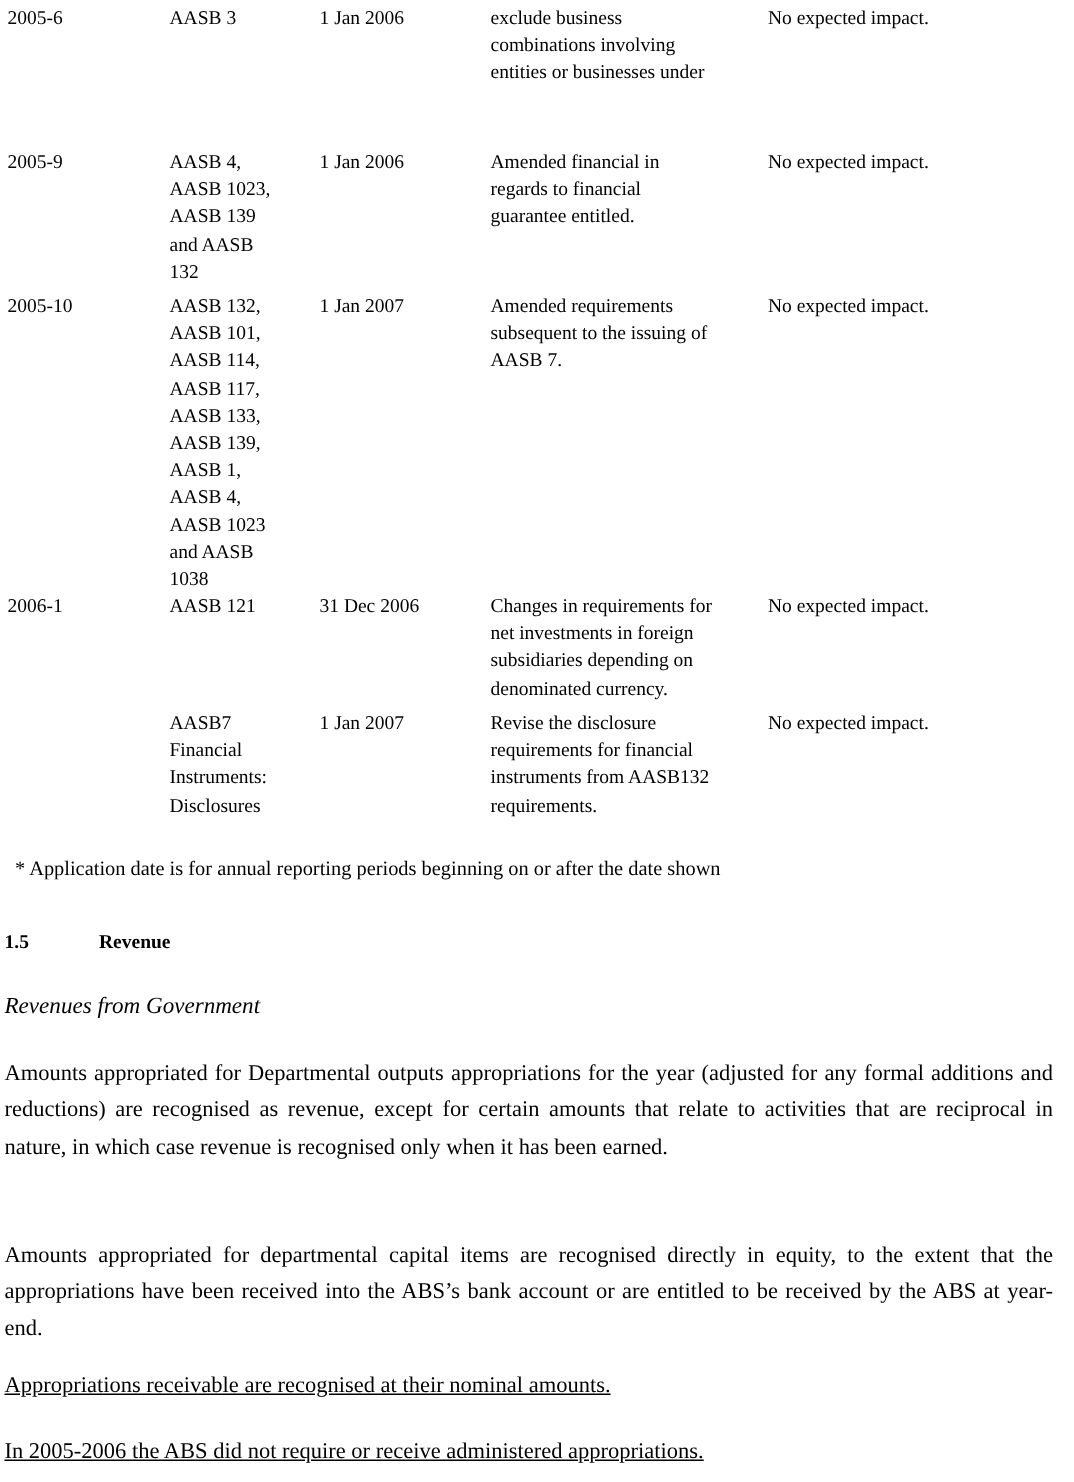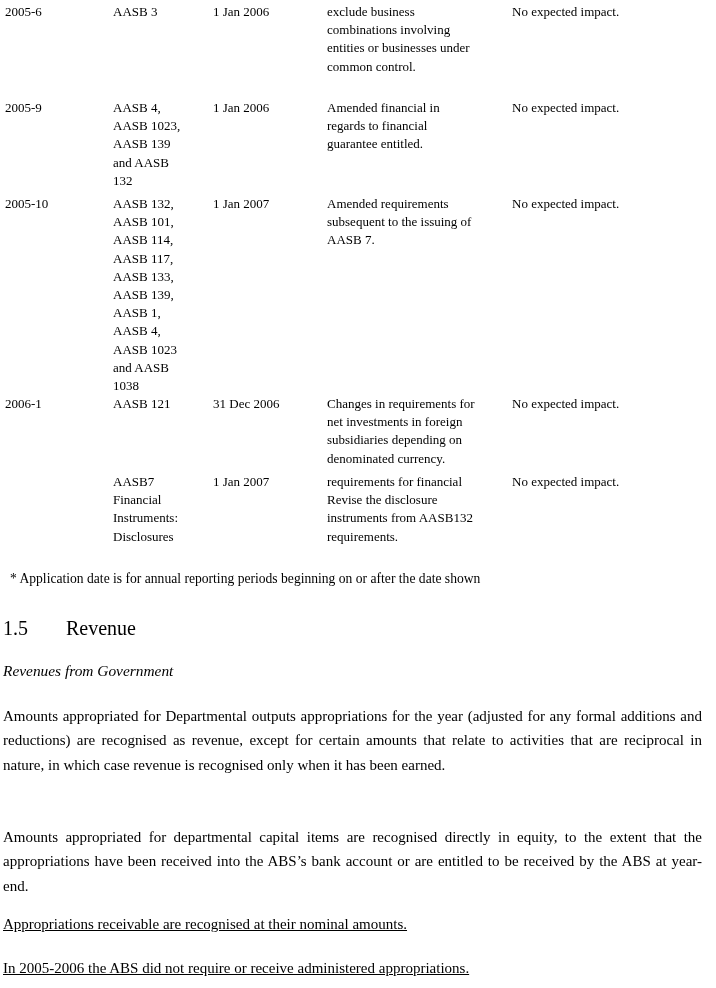--- a/index.html
+++ b/index.html
@@ -51,22 +51,22 @@
     font-size: 13.6px;
     line-height: 18px;
   }
 
   
   .section-heading {
     position: absolute;
     left: 3px;
     top: 618px;
     width: 400px;
-    font-weight: normal;
-    font-size: 20px;
+    font-weight: bold;
+    font-size: 13px;
     line-height: 20px;
   }
   .section-heading .num {
     display: inline-block;
     width: 63px;
   }
 
   
   .sub-italic {
     position: absolute;
@@ -109,21 +109,20 @@
       <div class="c2">
         <div class="tline">AASB 3</div>
       </div>
       <div class="c3">
         <div class="tline">1 Jan 2006</div>
       </div>
       <div class="c4">
         <div class="tline">exclude business</div>
         <div class="tline">combinations involving</div>
         <div class="tline">entities or businesses under</div>
-        <div class="tline">common control.</div>
       </div>
       <div class="c5">
         <div class="tline">No expected impact.</div>
       </div>
     </div>
 
     <div class="trow" style="top:99px;">
       <div class="c1">
         <div class="tline">2005-9</div>
       </div>
@@ -205,22 +204,22 @@
       <div class="c2">
         <div class="tline">AASB7</div>
         <div class="tline">Financial</div>
         <div class="tline">Instruments:</div>
         <div class="tline">Disclosures</div>
       </div>
       <div class="c3">
         <div class="tline">1 Jan 2007</div>
       </div>
       <div class="c4">
+        <div class="tline">Revise the disclosure</div>
         <div class="tline">requirements for financial</div>
-        <div class="tline">Revise the disclosure</div>
         <div class="tline">instruments from AASB132</div>
         <div class="tline">requirements.</div>
       </div>
       <div class="c5">
         <div class="tline">No expected impact.</div>
       </div>
     </div>
 
   </div>
 

